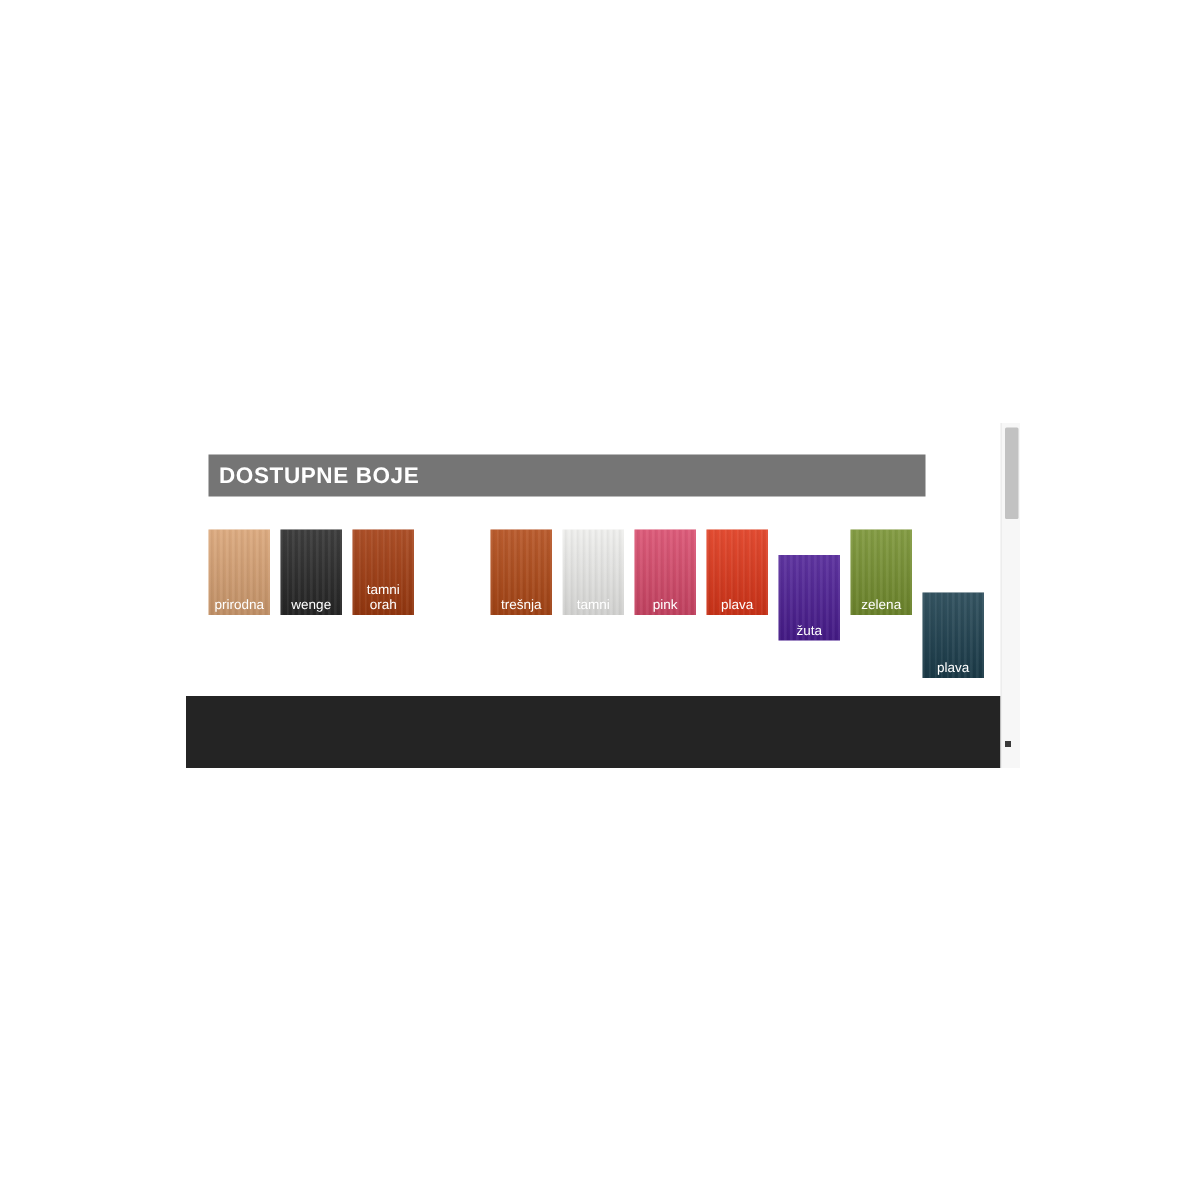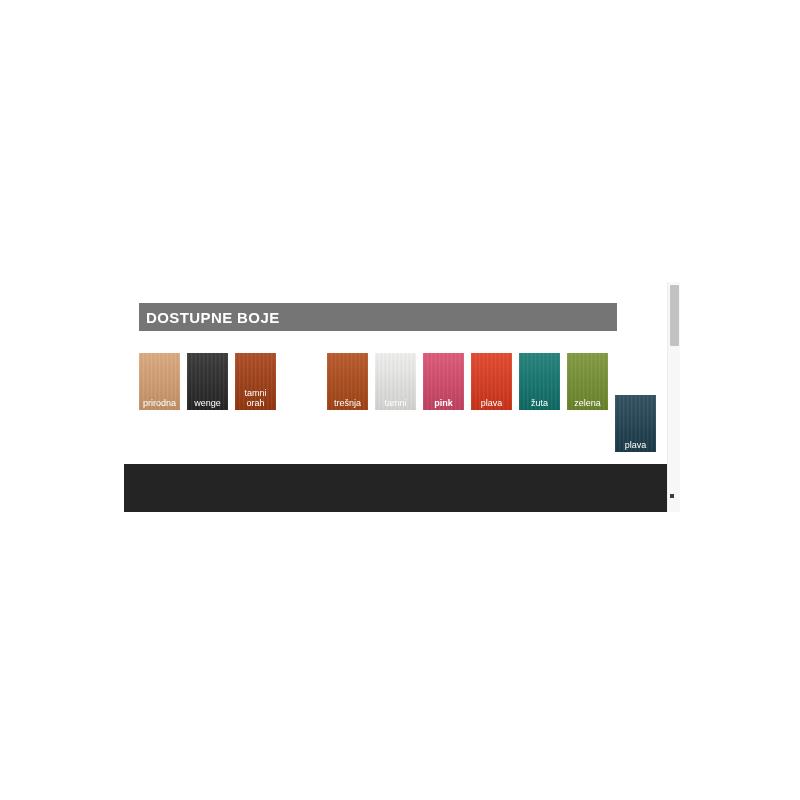--- a/index.html
+++ b/index.html
@@ -156,27 +156,27 @@
         </div>
         <div class="swatch" style="background: rgb(163, 60, 16);">
           <span class="swatch-label" style="color: rgb(255, 255, 255);">tamni orah</span>
         </div>
         <div class="swatch" style="background: rgb(178, 74, 23); margin-left: 44px;">
           <span class="swatch-label" style="color: rgb(255, 255, 255);">trešnja</span>
         </div>
         <div class="swatch" style="background: rgb(238, 238, 236);">
           <span class="swatch-label" style="color: rgb(255, 255, 255);">tamni</span>
         </div>
-        <div class="swatch" style="background: rgb(217, 73, 107); font-weight: bold;">
+        <div class="swatch" style="background: rgb(217, 73, 107);">
           <span class="swatch-label" style="color: rgb(255, 255, 255);">pink</span>
         </div>
         <div class="swatch" style="background: rgb(224, 56, 27);">
           <span class="swatch-label" style="color: rgb(255, 255, 255);">plava</span>
         </div>
-        <div class="swatch" style="background: #0f766e;">
+        <div class="swatch" style="background: #4c1d95; margin-top: 17px;">
           <span class="swatch-label" style="color: rgb(255, 255, 255);">žuta</span>
         </div>
         <div class="swatch" style="background: rgb(118, 145, 47);">
           <span class="swatch-label" style="color: rgb(255, 255, 255);">zelena</span>
         </div>
         <div class="swatch" style="background: rgb(29, 64, 79); margin-top: 42px;">
           <span class="swatch-label" style="color: rgb(255, 255, 255);">plava</span>
         </div>
       </div>
 

